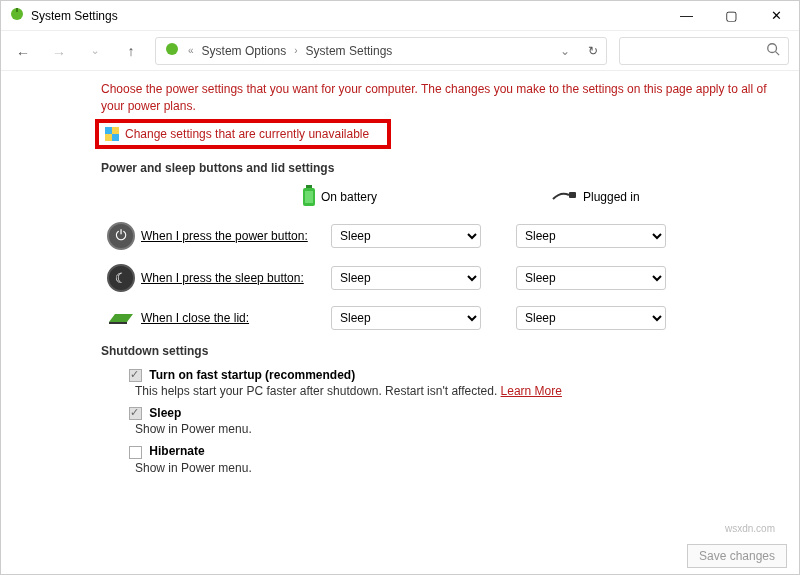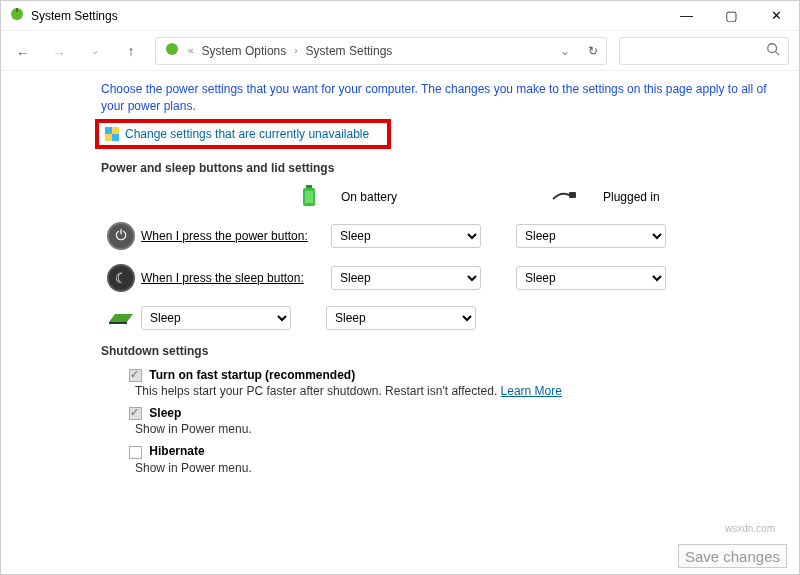--- a/index.html
+++ b/index.html
@@ -67,46 +67,46 @@
   .content {
     padding: 10px 30px 0 100px;
   }
   h1.heading {
     color: #0268b3;
     font-weight: 400;
     font-size: 18px;
     margin: 8px 0 6px 0;
   }
   .desc {
-    color:#1d4ed8;
+    color:#b91c1c;
     font-size:12px;
     line-height:1.4;
     margin-bottom:2px;
   }
   .redbox {
     border: 4px solid #de0000;
     display:inline-flex;
     align-items:center;
     padding: 4px 18px 4px 6px;
     margin: 2px 0 6px -6px;
   }
-  .link { color:#0369a1; text-decoration:none; cursor:pointer; }
+  .link { color:#b91c1c; text-decoration:none; cursor:pointer; }
   .shield {
     width:14px;height:14px;margin-right:6px;
     display:inline-block;
   }
   .sectitle { font-size:12px; color:#333; margin:6px 0 10px 0;font-weight:bold; }
   .colheader {
     display:flex;
     margin-left:200px;
     gap: 70px;
     margin-bottom:12px;
     align-items:center;
   }
-  .colheader .col { display:flex; align-items:center; gap:24px; width:180px; }
+  .colheader .col { display:flex; align-items:center; gap:4px; width:180px; }
   .row {
     display:flex;
     align-items:center;
     margin-bottom:14px;
   }
   .row .iconcell { width:40px; display:flex; justify-content:center; }
   .row .labelcell { width:190px; font-size:12px;text-decoration:underline; }
   .row .selcell { width:150px; margin-right:35px; }
   .row .selcell + .selcell { margin-right:0; }
   select.dd {
@@ -129,21 +129,21 @@
     font-size:11px; color:#666;
   }
   .cb.unchecked { background:#fff; }
   .footer {
     position:absolute; bottom:6px; right:12px;
     display:flex; gap:10px;
   }
   .footer button {
     min-width:100px; height:24px;
     border:1px solid #ccc; background:#fafafa;
-    font-size:15px;
+    font-size:12px;
   }
   .footer button.disabled { color:#999; }
   .watermark { position:absolute; bottom:40px; right:24px; font-size:10px; color:#bbb; }
   
   .circ {
     width:28px;height:28px;border-radius:50%;
     display:flex;align-items:center;justify-content:center;
     font-size:14px;color:#fff;
   }
   .powerbtn-ico { background:#555; border:2px solid #777; }
@@ -256,20 +256,21 @@
   
   <div class="row">
     <div class="iconcell">
       <span>
         <svg class="lid-ico" viewBox="0 0 28 20">
             <path d="M2 16 L20 16 L26 8 L8 8 Z" fill="#4aa02c"></path>
             <rect x="2" y="16" width="18" height="2" fill="#333"></rect>
           </svg>
       </span>
     </div>
+    <div class="labelcell">When I close the lid:</div>
     <div class="selcell"><select class="dd"><option>Sleep</option></select></div>
     <div class="selcell"><select class="dd"><option>Sleep</option></select></div>
   </div>
 
   <div class="sectitle">Shutdown settings</div>
 
   <div class="shutdown">
     <div class="shutdown-item">
       <span class="cb checked"></span>
       <span class="lbl">Turn on fast startup (recommended)</span>

